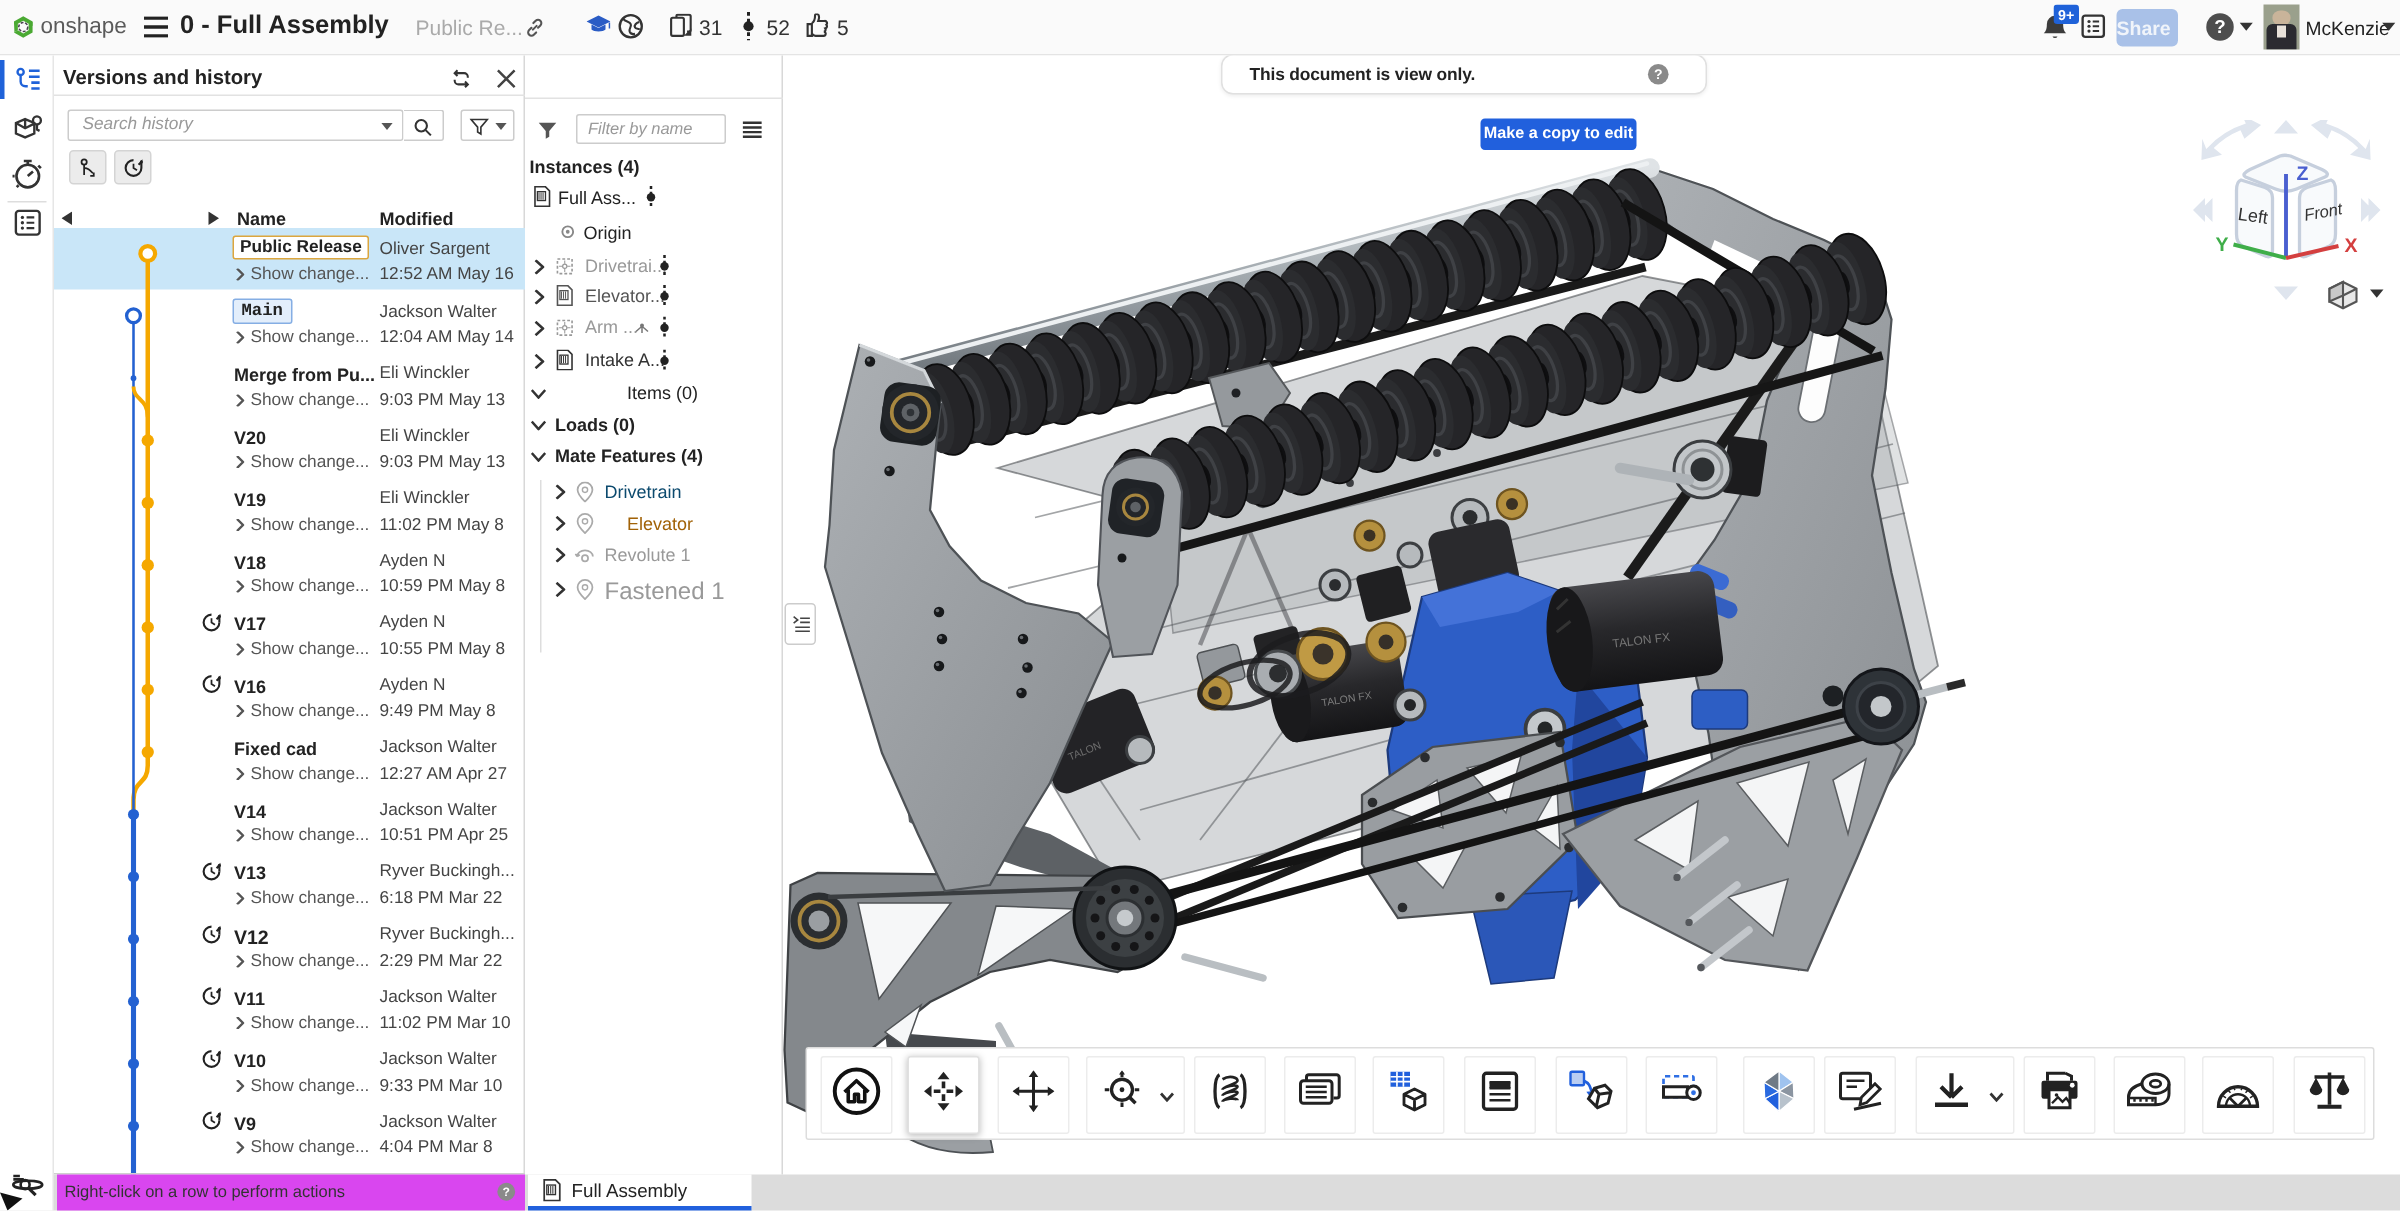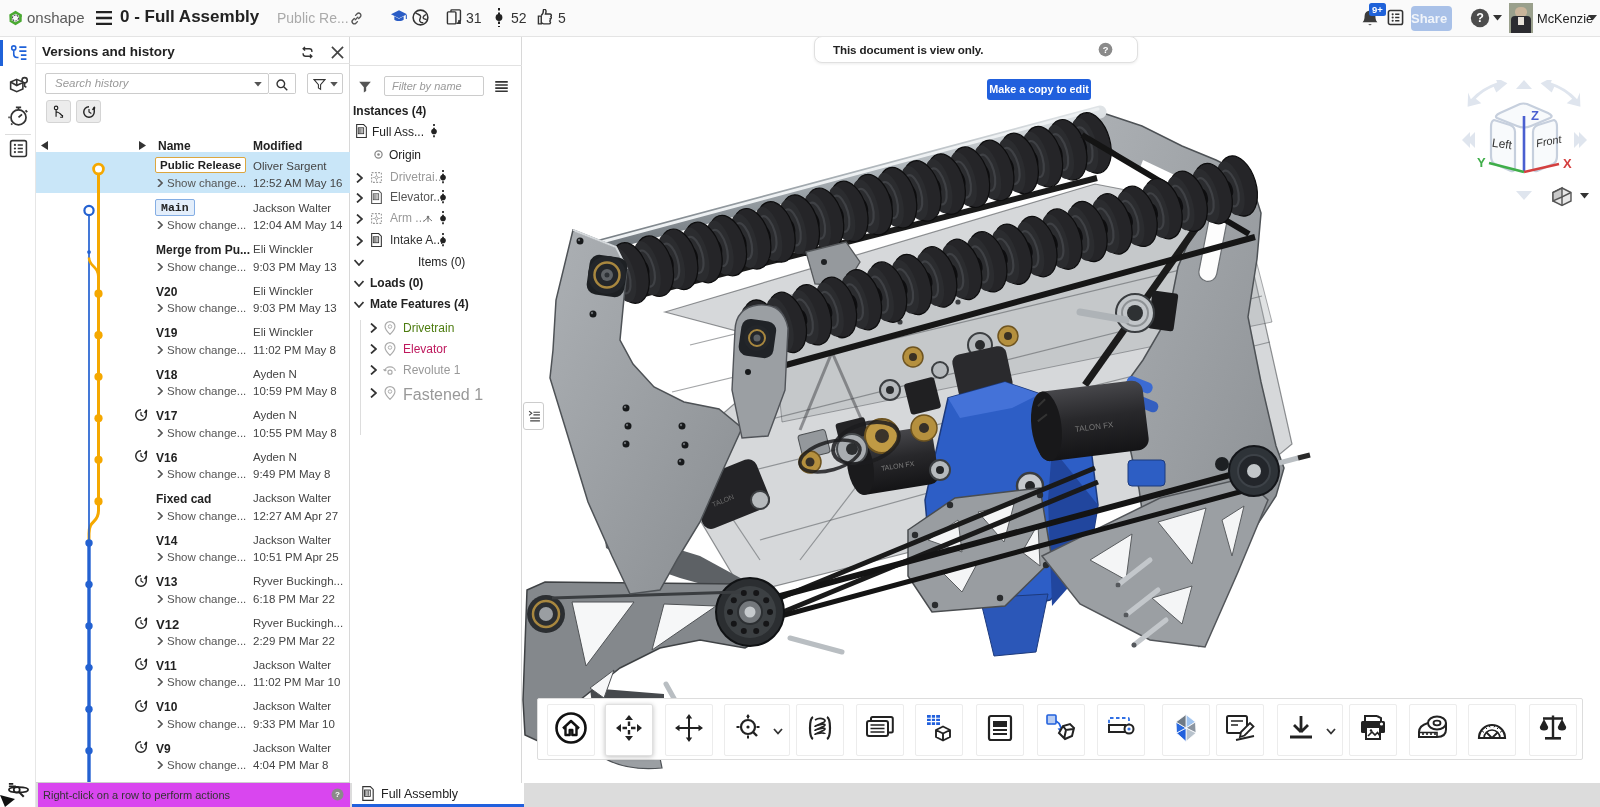--- a/index.html
+++ b/index.html
@@ -445,29 +445,29 @@
         <path d="M0.5 1 L5 6 L9.5 1" stroke="#333" stroke-width="1.7" fill="none"></path>
       </svg>
 <div class="abs" style="left:20px;top:260px;font-size:12px;font-weight:bold;color:#222;">Mate Features (4)</div>
 <svg class="abs" style="left:20px;top:286px" width="7" height="10" viewBox="0 0 7 10">
         <path d="M1 0.5 L6 5 L1 9.5" stroke="#333" stroke-width="1.7" fill="none"></path>
       </svg>
 <svg class="abs" style="left:34px;top:284px" width="12" height="14" viewBox="0 0 20 24">
         <path d="M10 1 a8.5 8.5 0 0 1 8.5 8.5 C18.5 15 10 23 10 23 S1.5 15 1.5 9.5 A8.5 8.5 0 0 1 10 1 Z" fill="none" stroke="#aaa" stroke-width="2"></path>
         <circle cx="10" cy="9.5" r="3" fill="none" stroke="#aaa" stroke-width="1.6"></circle>
       </svg>
-<div class="abs" style="left:53px;top:284px;font-size:12px;color:#4d7c0f;">Drivetrain</div>
+<div class="abs" style="left:53px;top:284px;font-size:12px;color:#0c4a6e;">Drivetrain</div>
 <svg class="abs" style="left:20px;top:307px" width="7" height="10" viewBox="0 0 7 10">
         <path d="M1 0.5 L6 5 L1 9.5" stroke="#333" stroke-width="1.7" fill="none"></path>
       </svg>
 <svg class="abs" style="left:34px;top:305px" width="12" height="14" viewBox="0 0 20 24">
         <path d="M10 1 a8.5 8.5 0 0 1 8.5 8.5 C18.5 15 10 23 10 23 S1.5 15 1.5 9.5 A8.5 8.5 0 0 1 10 1 Z" fill="none" stroke="#aaa" stroke-width="2"></path>
         <circle cx="10" cy="9.5" r="3" fill="none" stroke="#aaa" stroke-width="1.6"></circle>
       </svg>
-<div class="abs" style="left:53px;top:305px;font-size:12px;color:#be185d;">Elevator</div>
+<div class="abs" style="left:68px;top:305px;font-size:12px;color:#a16207;">Elevator</div>
 <svg class="abs" style="left:20px;top:328px" width="7" height="10" viewBox="0 0 7 10">
         <path d="M1 0.5 L6 5 L1 9.5" stroke="#333" stroke-width="1.7" fill="none"></path>
       </svg>
 <svg class="abs" style="left:33px;top:328px" width="14" height="12" viewBox="0 0 24 20">
         <path d="M3 10 a9 7 0 0 1 18 0 M3 10 l-2 -3 M3 10 l3-2" fill="none" stroke="#aaa" stroke-width="2"></path>
         <circle cx="12" cy="12" r="3.5" fill="none" stroke="#aaa" stroke-width="2"></circle>
       </svg>
 <div class="abs" style="left:53px;top:326px;font-size:12px;color:#999;">Revolute 1</div>
 <svg class="abs" style="left:20px;top:351px" width="7" height="10" viewBox="0 0 7 10">
         <path d="M1 0.5 L6 5 L1 9.5" stroke="#333" stroke-width="1.7" fill="none"></path>
@@ -1144,21 +1144,21 @@
         <div class="abs" style="left:50%;top:50%;transform:translate(-50%,-50%);width:max-content;"><svg width="32" height="30" viewBox="0 0 32 30">
             <path d="M16 2.5 V24 M6 5.5 h20" stroke="#222" stroke-width="2.4"></path>
             <path d="M7 6 L2.8 14 H11.2 Z M2.8 14 a4.2 3.6 0 0 0 8.4 0 Z" fill="#222"></path>
             <path d="M25 6 L20.8 14 H29.2 Z M20.8 14 a4.2 3.6 0 0 0 8.4 0 Z" fill="#222"></path>
             <path d="M8 24 h16 v2.6 H8 Z" fill="#222"></path>
           </svg></div>
       </div>
 </div>
 </div>
 <div id="bottomrow">
-  <div class="abs" style="left:352px;top:0;width:172px;height:24px;background:#fff;border-bottom:3px solid #2160dd;">
+  <div class="abs" style="left:352px;top:0;width:149px;height:24px;background:#fff;border-bottom:3px solid #2160dd;">
     <svg class="abs" style="left:9px;top:3px" width="14" height="15" viewBox="0 0 24 26">
         <path d="M3 1 h13 l5 5 v19 h-18 Z" fill="none" stroke="#333" stroke-width="2"></path>
         <rect x="6" y="7" width="10" height="11" fill="none" stroke="#333" stroke-width="1.6"></rect>
         <path d="M8 8 v9 M10.5 8 v9 M13 8 v9" stroke="#333" stroke-width="1.2"></path>
       </svg>
     <div class="abs" style="left:29px;top:4px;font-size:12.5px;color:#222;">Full Assembly</div>
   </div>
 </div>
 
 </body></html>

